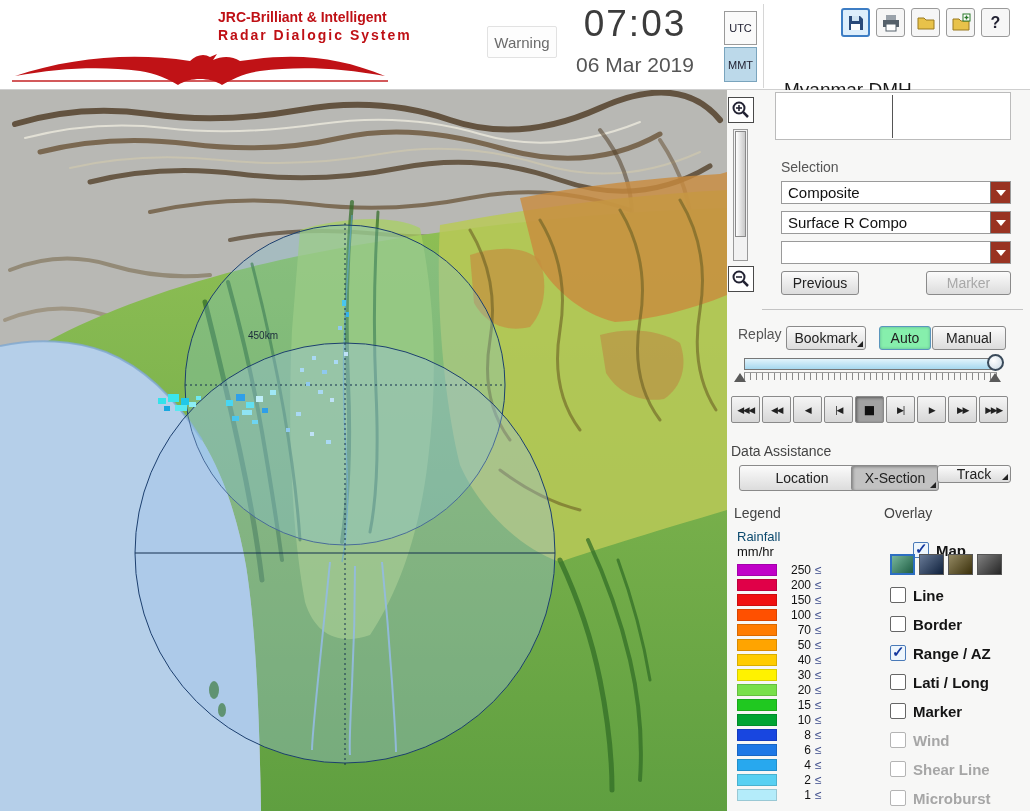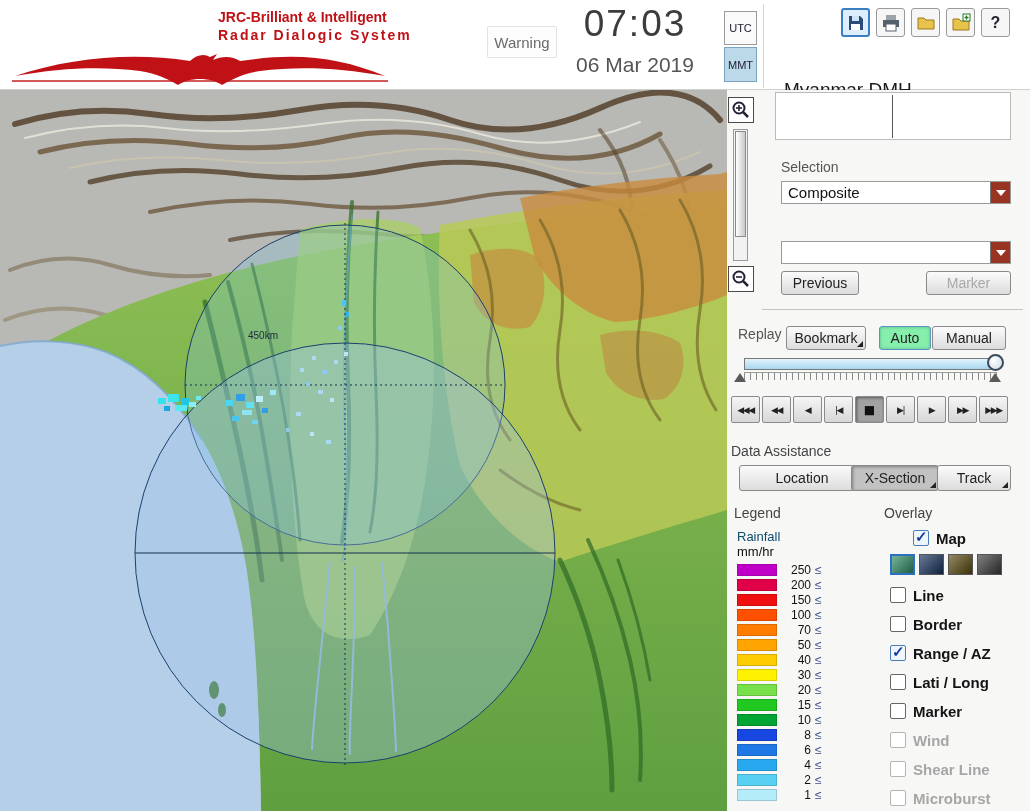--- a/index.html
+++ b/index.html
@@ -287,20 +287,24 @@
   <div id="list-box">
     <div id="list-box-divider"></div>
   </div>
 
   <div id="selection-label" class="sec-label">Selection</div>
 
   <div class="combo" style="top:181px;">
     <span class="combo-val">Composite</span>
     <span class="combo-arrow"></span>
   </div>
+  <div class="combo" style="top:211px;">
+    <span class="combo-val">Surface R Compo</span>
+    <span class="combo-arrow"></span>
+  </div>
   <div class="combo" style="top:241px;">
     <span class="combo-val"></span>
     <span class="combo-arrow"></span>
   </div>
 
   <div class="btn3d" style="left:781px;top:271px;width:78px;height:24px;">Previous</div>
   <div class="btn3d disabled" style="left:926px;top:271px;width:85px;height:24px;">Marker</div>
 
   <div id="hr1"></div>
 
@@ -323,21 +327,21 @@
     <button class="tbtn stop">■</button>
     <button class="tbtn">▶|</button>
     <button class="tbtn">▶</button>
     <button class="tbtn">▶▶</button>
     <button class="tbtn">▶▶▶</button>
   </div>
 
   <div id="da-label">Data Assistance</div>
   <div class="btn3d corner" style="left:739px;top:465px;width:126px;height:26px;">Location</div>
   <div class="btn3d corner pressed-gray" style="left:851px;top:465px;width:88px;height:26px;">X-Section</div>
-  <div class="btn3d corner" style="left:937px;top:465px;width:74px;height:26px;">Track</div>
+  <div class="btn3d corner" style="left:937px;top:465px;width:74px;height:18px;">Track</div>
 
   <div id="legend-label">Legend</div>
   <div id="legend-unit1">Rainfall</div>
   <div id="legend-unit2">mm/hr</div>
   <div id="legend-rows">
     <div class="lrow">
         <span class="lswatch" style="background-color: rgb(192, 0, 200);"></span>
         <span class="lval">250</span>
         <span class="lleq">≤</span>
       </div>
@@ -413,21 +417,21 @@
       </div>
     <div class="lrow">
         <span class="lswatch" style="background-color: rgb(180, 236, 250);"></span>
         <span class="lval">1</span>
         <span class="lleq">≤</span>
       </div>
   </div>
 
   <div id="overlay-label">Overlay</div>
 
-  <div class="orow" style="top:528px;padding-left:23px;">
+  <div class="orow" style="top:540px;padding-left:23px;">
     <span class="chk checked"></span>
     <span class="olabel">Map</span>
   </div>
   <div id="map-swatches">
     <span class="mswatch selected" style="background-color: rgb(46, 143, 102);"></span>
     <span class="mswatch" style="background-color: rgb(22, 49, 92);"></span>
     <span class="mswatch" style="background-color: rgb(89, 73, 15);"></span>
     <span class="mswatch" style="background-color: rgb(58, 58, 58);"></span>
   </div>
   <div class="orow" style="top:585px;text-align:right;">

